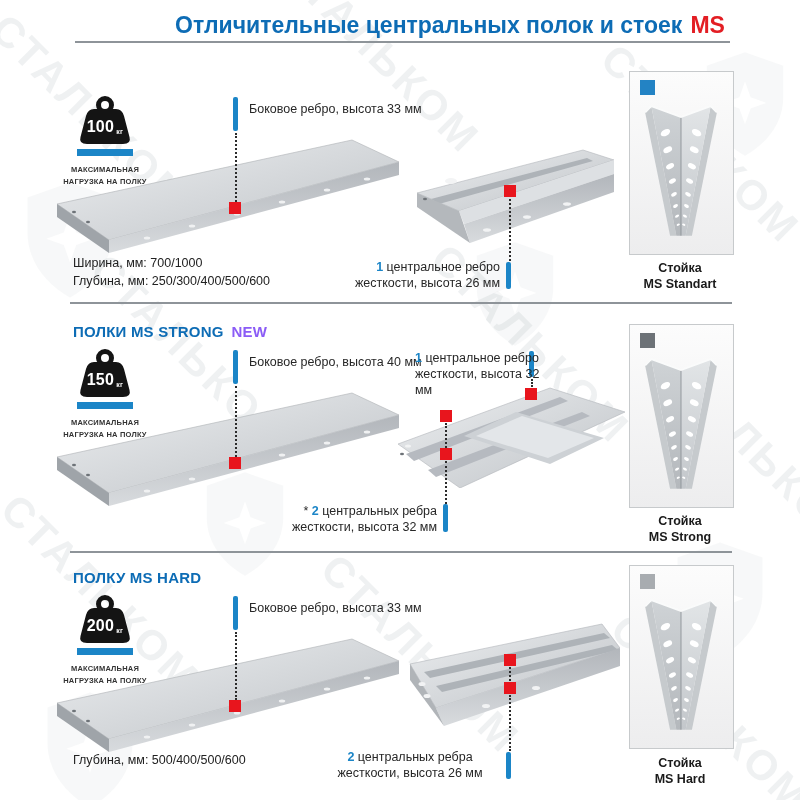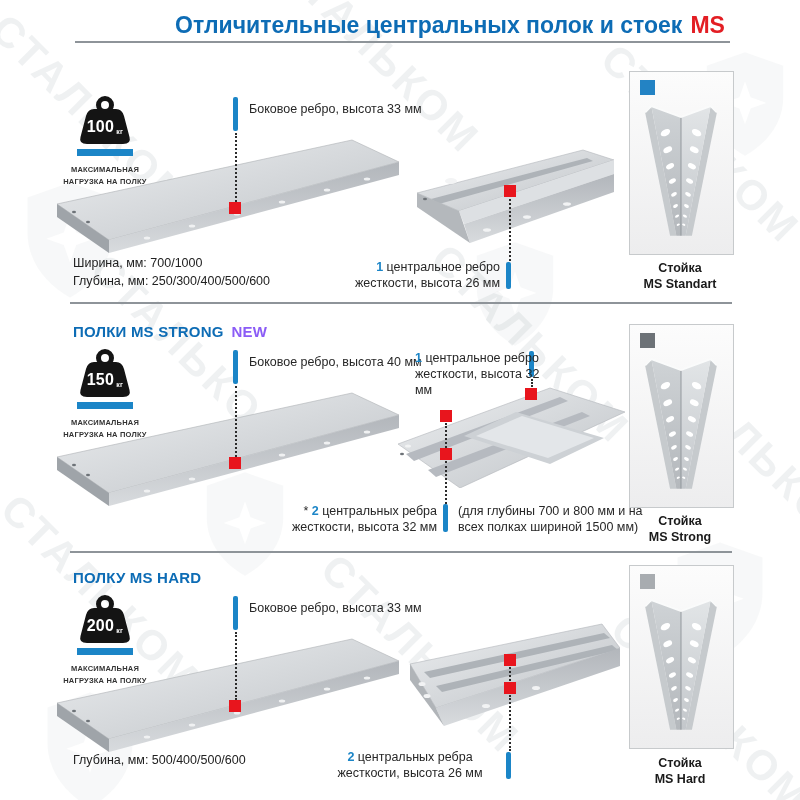--- a/index.html
+++ b/index.html
@@ -273,24 +273,20 @@
   <div class="vdot" style="left:445px;top:423px;height:25px"></div>
   <div class="rmark" style="left:440px;top:448px"></div>
   <div class="vdot" style="left:445px;top:461px;height:43px"></div>
   <div class="cbar" style="left:443px;top:504px;height:28px"></div>
 
   <div class="note" style="left:275px;top:503px;width:162px;text-align:right">
     <span>* </span><span class="num">2</span>
     <span>центральных ребра</span><br>
     <span>жесткости, высота 32 мм</span>
   </div>
-  <div class="note" style="left:458px;top:503px;width:190px">
-    <span>(для глубины 700 и 800 мм и на</span><br>
-    <span>всех полках шириной 1500 мм)</span>
-  </div>
 
 
   <div class="standbox" style="left:629px;top:324px">
     <div class="swatch" style="background: rgb(109, 114, 119);"></div>
   </div>
   <svg class="img" style="left:642px;top:340px;z-index:2" width="78" height="160">
       <use href="#sym-post"></use>
     </svg>
   <div class="standcap" style="left:616px;top:513px">
     <span>Стойка</span>

